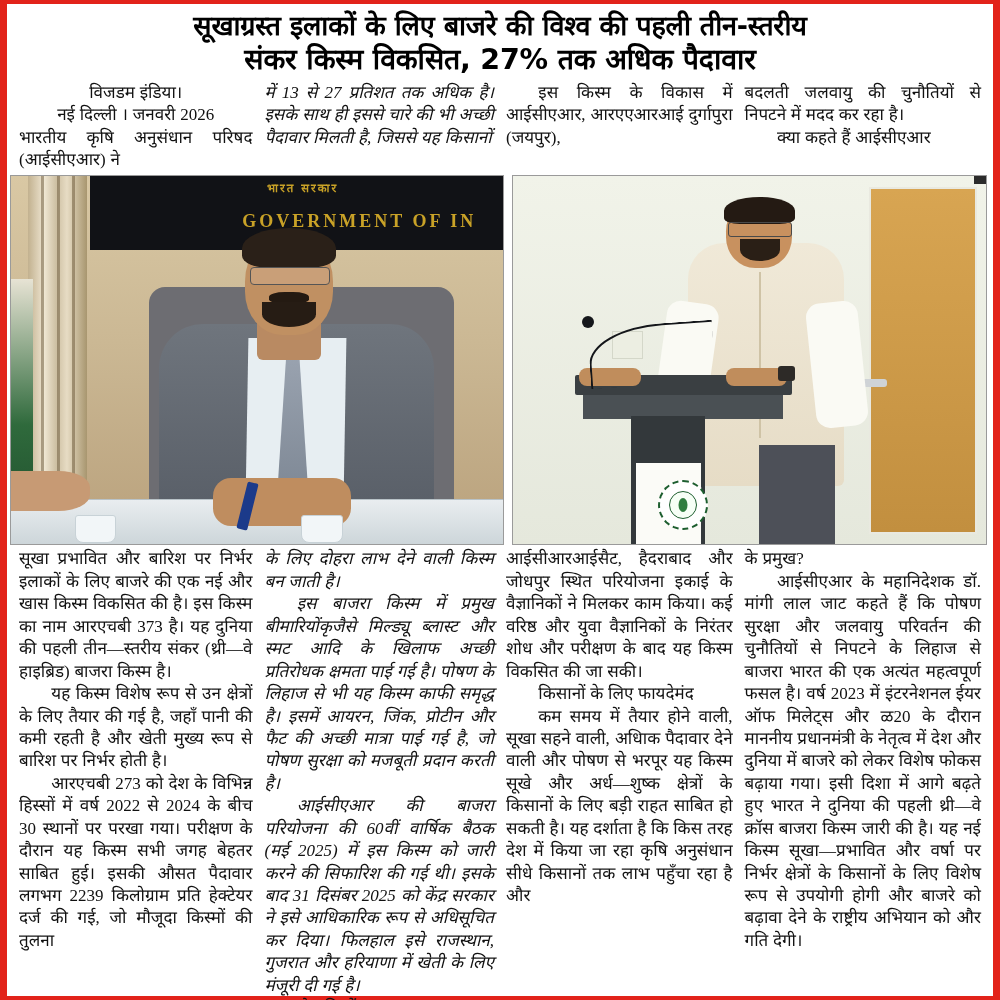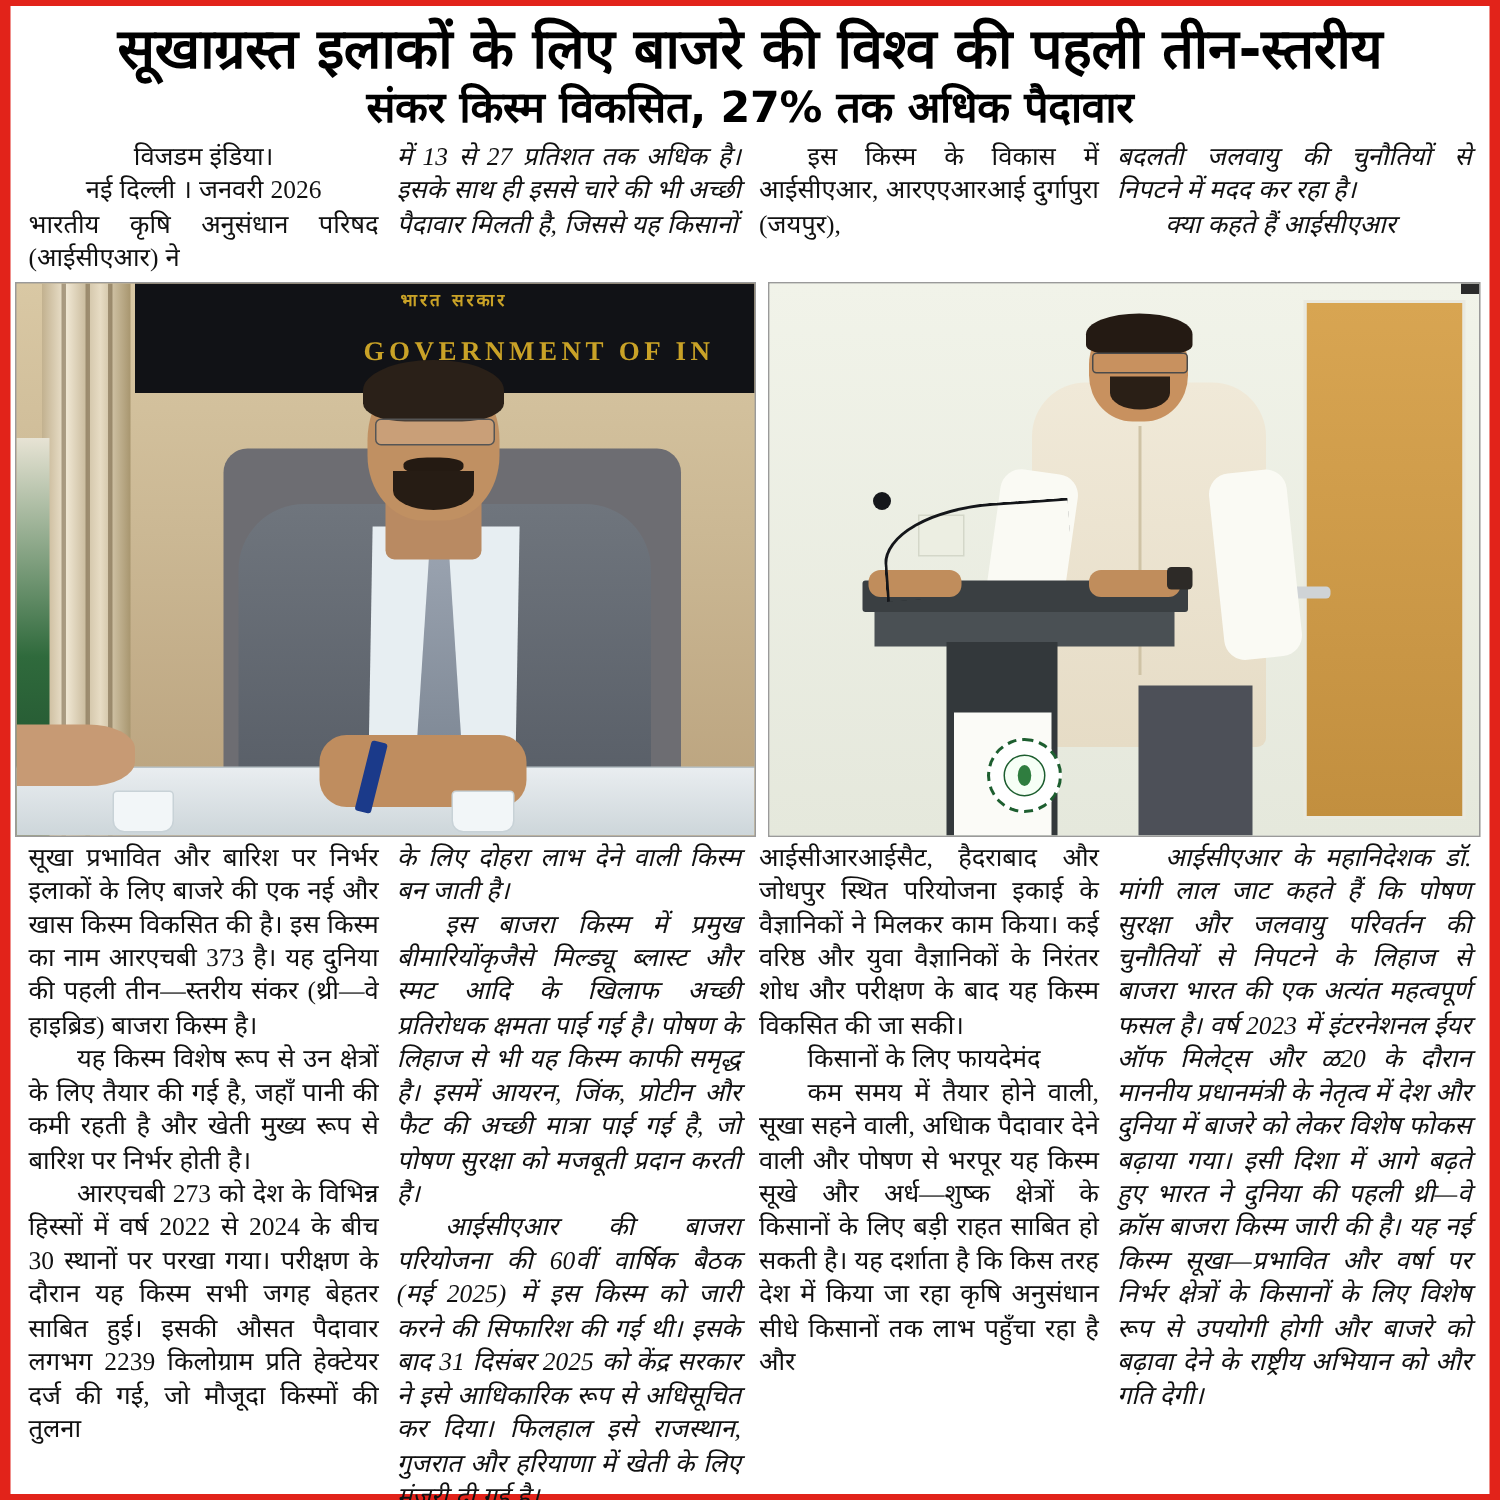--- a/index.html
+++ b/index.html
@@ -36,21 +36,21 @@
     font-family: "DejaVu Sans", "Liberation Sans", sans-serif;
     font-weight: bold;
     font-size: 29px;
     line-height: 1.22;
     letter-spacing: -0.2px;
   }
   .headline .hl-line {
     display: block;
     white-space: nowrap;
   }
-  .headline .hl-line.l1 { font-size: 37px; }
+  .headline .hl-line.l1 { font-size: 27px; }
   .headline .hl-line.l2 { font-size: 28.5px; }
 
   
   .col-wrap {
     position: relative;
     width: 100%;
     box-sizing: border-box;
     padding: 0 6px;
   }
 
@@ -75,21 +75,21 @@
     margin: 0;
     text-indent: 1.9em;
     text-align: justify;
   }
   .col p.no-indent { text-indent: 0; }
   .col p.center { text-align: center; text-indent: 0; }
 
   .c1 { width: 25.2%; }
   .c2 { width: 24.8%; font-style: italic; }
   .c3 { width: 24.5%; }
-  .c4 { width: 25.5%; font-style: italic; }
+  .c4 { width: 25.5%; }
 
   
   .photos {
     display: flex;
     width: 100%;
     box-sizing: border-box;
     padding: 4px 6px 3px 3px;
     gap: 8px;
   }
   .photo {
@@ -436,19 +436,20 @@
         <p>वैज्ञानिकों का साझा प्रयास</p>
       </div>
 
       <div class="col c3">
         <p class="no-indent">आईसीआरआईसैट, हैदराबाद और जोधपुर स्थित परियोजना इकाई के वैज्ञानिकों ने मिलकर काम किया। कई वरिष्ठ और युवा वैज्ञानिकों के निरंतर शोध और परीक्षण के बाद यह किस्म विकसित की जा सकी।</p>
         <p>किसानों के लिए फायदेमंद</p>
         <p>कम समय में तैयार होने वाली, सूखा सहने वाली, अधिाक पैदावार देने वाली और पोषण से भरपूर यह किस्म सूखे और अर्ध—शुष्क क्षेत्रों के किसानों के लिए बड़ी राहत साबित हो सकती है। यह दर्शाता है कि किस तरह देश में किया जा रहा कृषि अनुसंधान सीधे किसानों तक लाभ पहुँचा रहा है और</p>
       </div>
 
       <div class="col c4">
+        <p class="no-indent">के प्रमुख?</p>
         <p>आईसीएआर के महानिदेशक डॉ. मांगी लाल जाट कहते हैं कि पोषण सुरक्षा और जलवायु परिवर्तन की चुनौतियों से निपटने के लिहाज से बाजरा भारत की एक अत्यंत महत्वपूर्ण फसल है। वर्ष 2023 में इंटरनेशनल ईयर ऑफ मिलेट्स और ळ20 के दौरान माननीय प्रधानमंत्री के नेतृत्व में देश और दुनिया में बाजरे को लेकर विशेष फोकस बढ़ाया गया। इसी दिशा में आगे बढ़ते हुए भारत ने दुनिया की पहली थ्री—वे क्रॉस बाजरा किस्म जारी की है। यह नई किस्म सूखा—प्रभावित और वर्षा पर निर्भर क्षेत्रों के किसानों के लिए विशेष रूप से उपयोगी होगी और बाजरे को बढ़ावा देने के राष्ट्रीय अभियान को और गति देगी।</p>
       </div>
 
     </div>
   </div>
 
 </div>
 
 </body></html>

